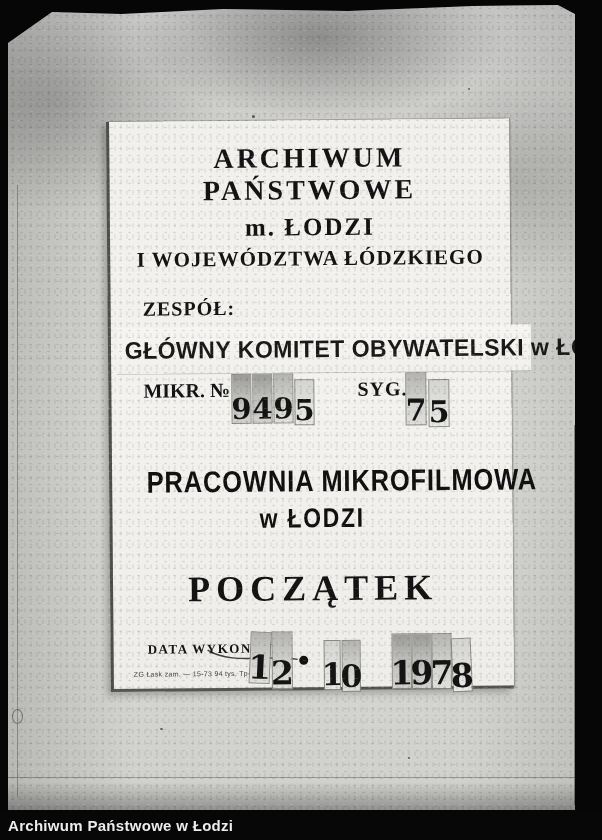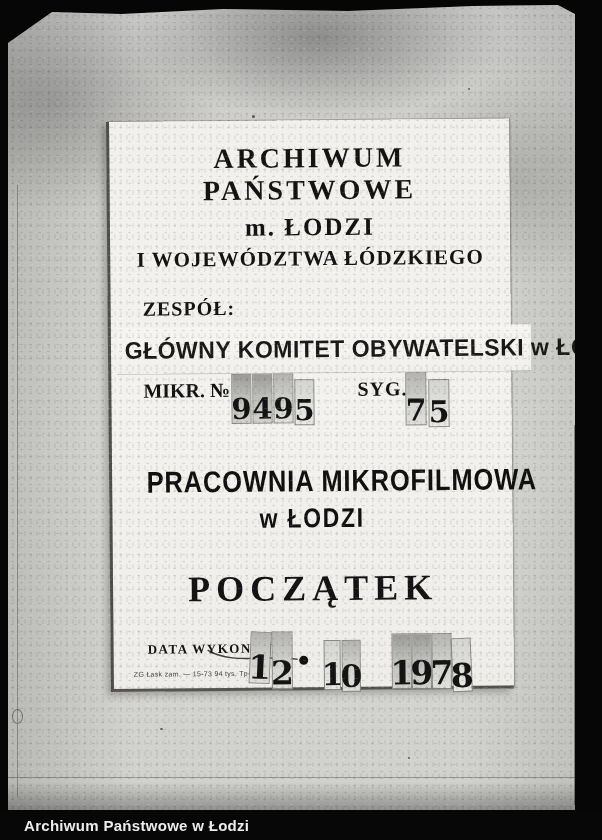--- a/index.html
+++ b/index.html
@@ -106,21 +106,21 @@
   .month-slips { left:210px; top:520px; gap:1px; }
   .month-slips .slip { width:17px; height:50px; font-size:31px; }
   .month-slips .slip:nth-child(2) { width:19px; height:52px; }
   .year-slips  { left:278px; top:514px; gap:0px; }
   .year-slips .slip  { width:20px; height:56px; font-size:33px; }
   .year-slips .slip:nth-child(4) { transform:translateY(5px) rotate(-2deg); height:54px; }
 
   
   .caption-bar {
     position:absolute; left:0; right:0; bottom:0; height:30px; background:#070707;
-    display:flex; align-items:center; padding-left:24px;
+    display:flex; align-items:center; padding-left:8px;
     font-family:"Liberation Sans", sans-serif; font-weight:bold; font-size:15px;
     color:#ececec; letter-spacing:0.3px;
   }
 </style>
 </head>
 <body>
 
 <div class="scan">
 
   <div class="page">

